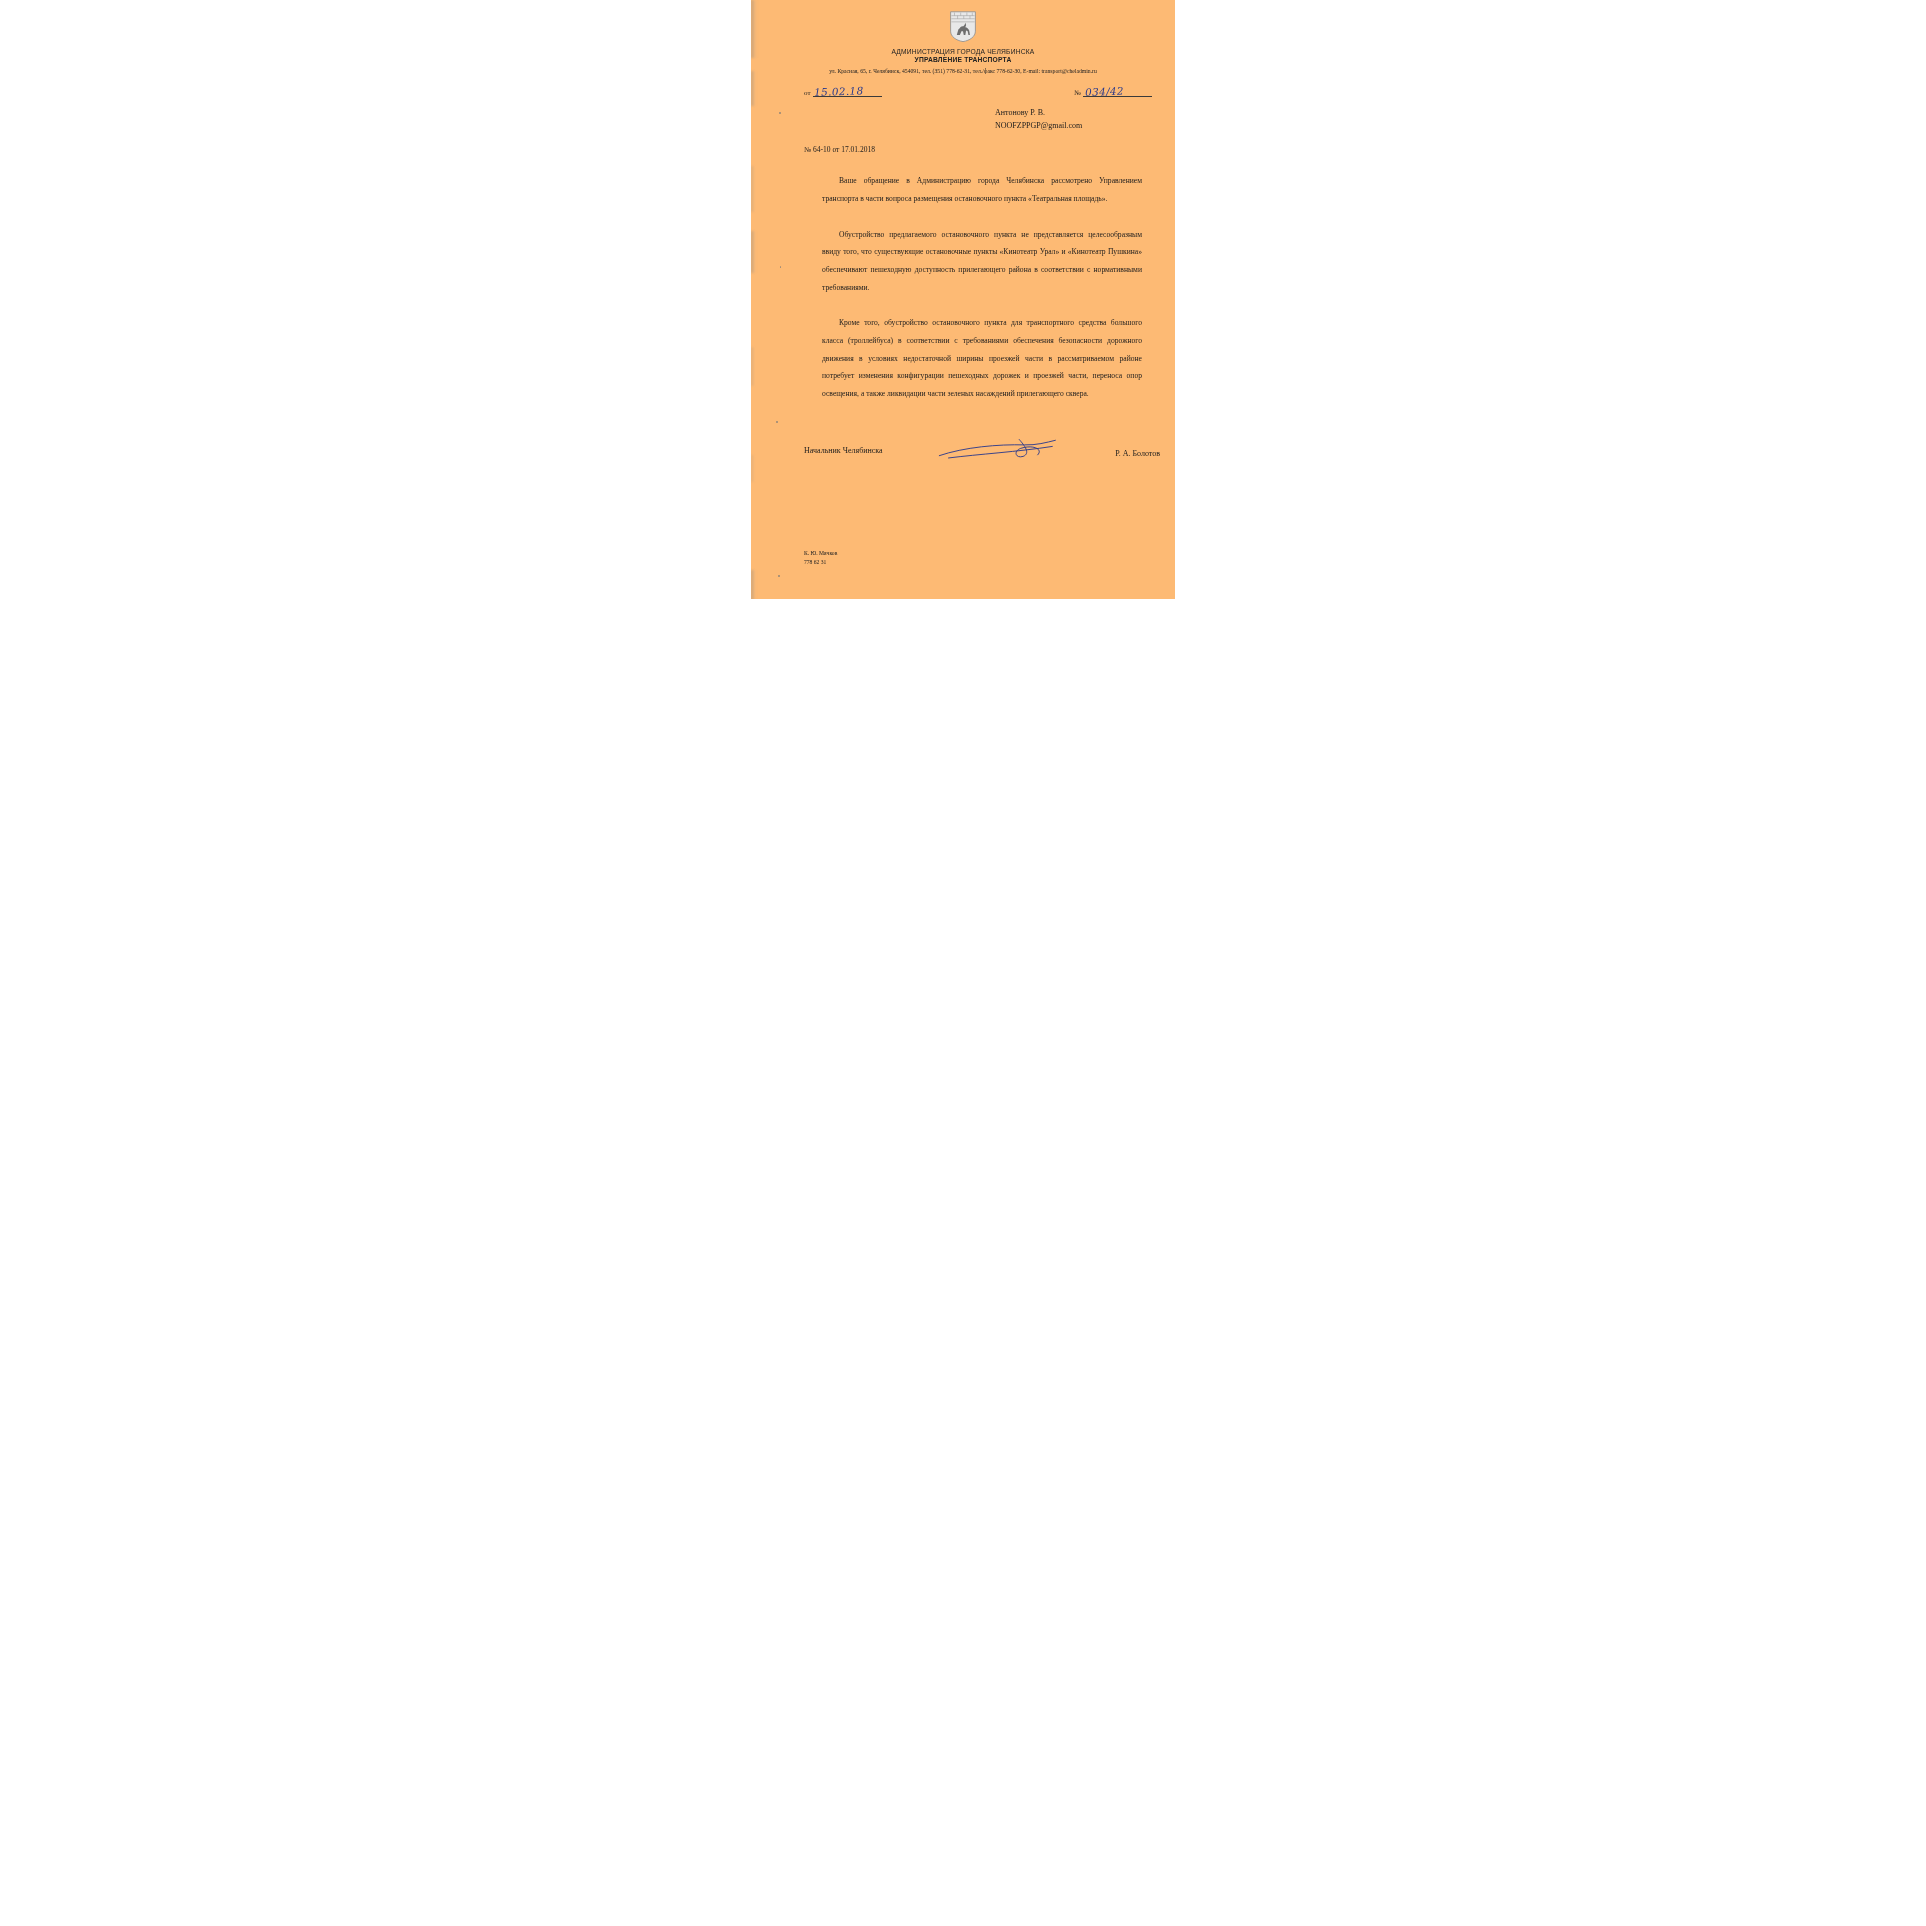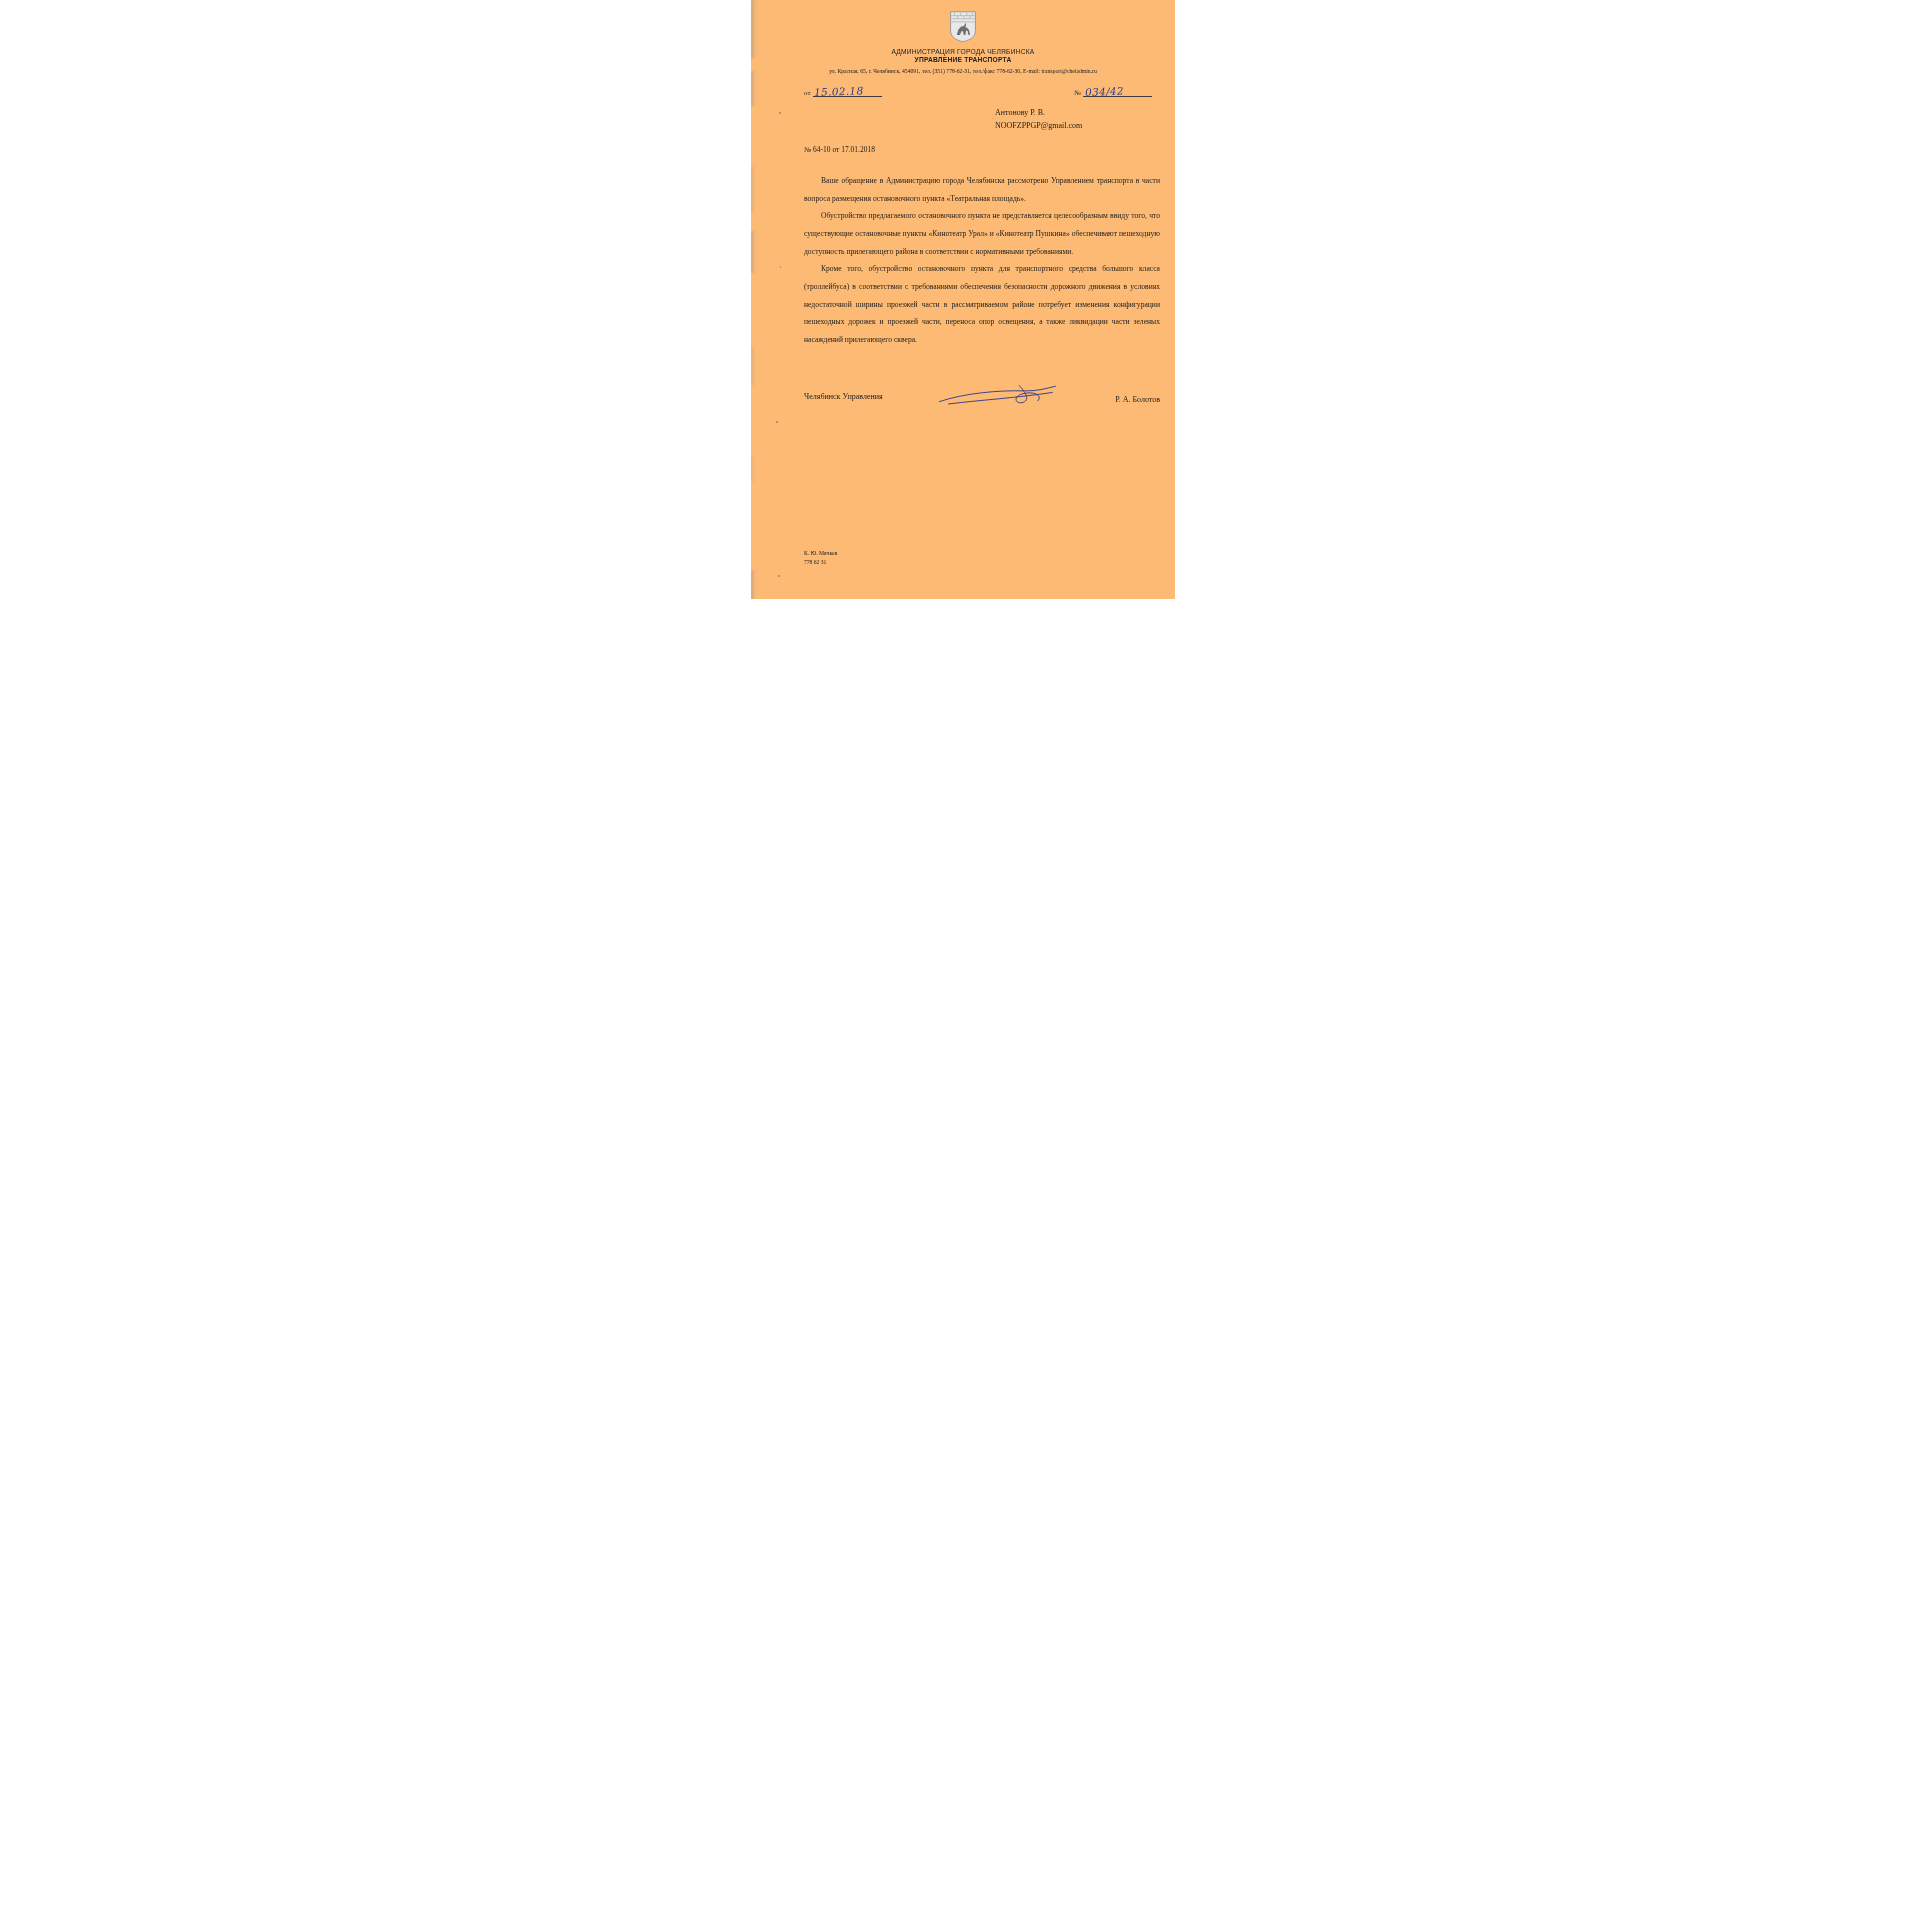--- a/index.html
+++ b/index.html
@@ -119,21 +119,21 @@
 
   
   .letter-body {
     margin: 17.7px 15.4px 0 53px;
     width: 356px;
     font-size: 7.6px;
     line-height: 17.7px;
     text-align: justify;
   }
   .letter-body p {
-    margin: 0;
+    margin: 18px;
     text-indent: 17px;
   }
 
   
   .signature-row {
     display: flex;
     align-items: center;
     margin: 34px 15.4px 0 53px;
     width: 356px;
     font-size: 8px;
@@ -209,21 +209,21 @@
 
   <div class="outgoing-ref">№ 64-10 от 17.01.2018</div>
 
   <div class="letter-body">
     <p>Ваше обращение в Администрацию города Челябинска рассмотрено Управлением транспорта в части вопроса размещения остановочного пункта «Театральная площадь».</p>
     <p>Обустройство предлагаемого остановочного пункта не представляется целесообразным ввиду того, что существующие остановочные пункты «Кинотеатр Урал» и «Кинотеатр Пушкина» обеспечивают пешеходную доступность прилегающего района в соответствии с нормативными требованиями.</p>
     <p>Кроме того, обустройство остановочного пункта для транспортного средства большого класса (троллейбуса) в соответствии с требованиями обеспечения безопасности дорожного движения в условиях недостаточной ширины проезжей части в рассматриваемом районе потребует изменения конфигурации пешеходных дорожек и проезжей части, переноса опор освещения, а также ликвидации части зеленых насаждений прилегающего сквера.</p>
   </div>
 
   <div class="signature-row">
-    <span class="sig-position">Челябинск Управления</span>
+    <span class="sig-position">Начальник Челябинска</span>
     <span class="sig-scribble">
       <svg width="123" height="25" viewBox="0 0 320 64" xmlns="http://www.w3.org/2000/svg">
         <g fill="none" stroke="#2b3a8c" stroke-width="2.4" stroke-linecap="round">
           <path d="M6 48 C 70 26, 160 18, 228 20 C 258 21, 284 14, 308 8"></path>
           <path d="M30 54 C 110 44, 210 38, 300 24"></path>
           <path d="M214 6 C 228 22, 244 42, 224 50 C 204 56, 198 36, 218 29 C 248 19, 278 30, 262 46"></path>
         </g>
       </svg>
     </span>
     <span class="sig-name">Р. А. Болотов</span>

